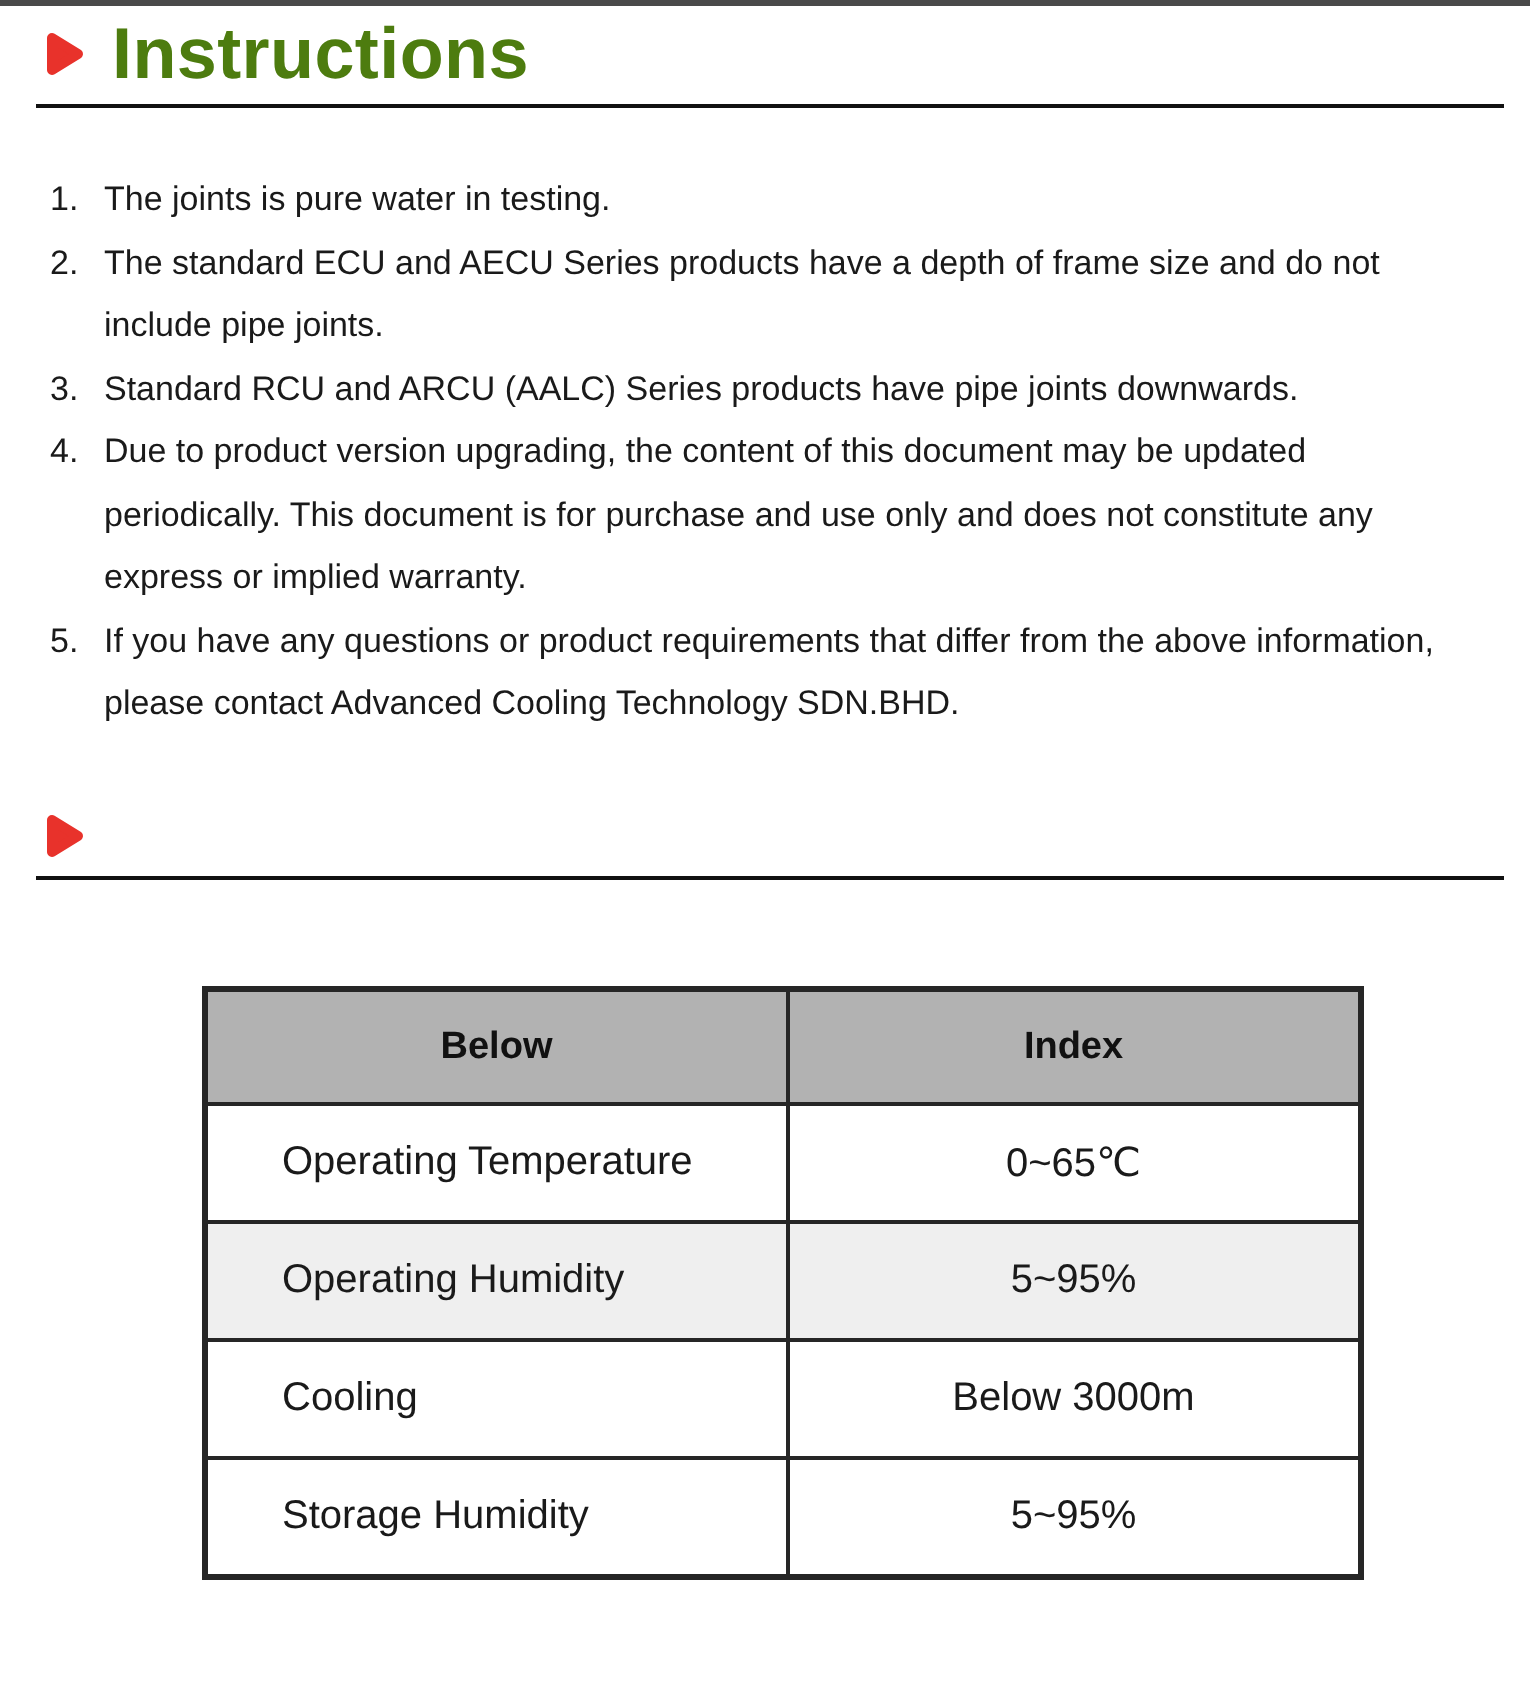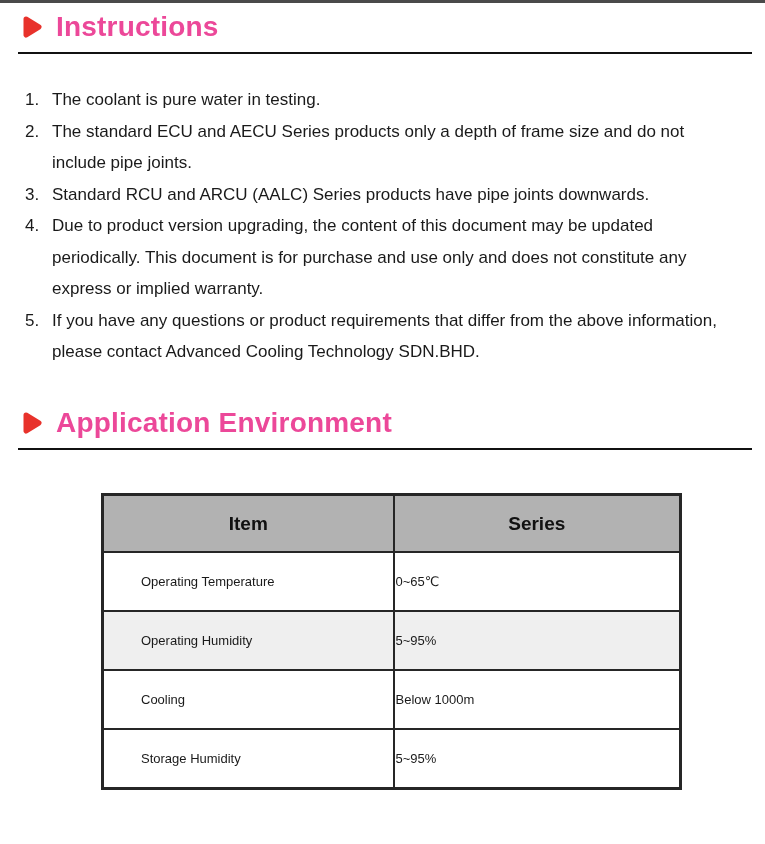--- a/index.html
+++ b/index.html
@@ -19,22 +19,22 @@
   }
 
   .heading-block {
     position: absolute; left: 18px; width: 734px;
     display: flex; align-items: center; gap: 13px;
     padding-bottom: 8px;
     border-bottom: 2.5px solid #111111;
   }
   .heading-block .tri { flex: none; margin-left: 3px; display: block; }
   .heading-title {
-    font-size: 28px; font-weight: 700; line-height: 34px;
-    letter-spacing: 0.2px; color: #ec4899;
+    font-size: 36px; font-weight: 700; line-height: 34px;
+    letter-spacing: 0.2px; color: #4d7c0f;
   }
   #heading-instructions { top: 10px; }
   #heading-application { top: 406px; }
 
   .list {
     position: absolute; top: 84px; left: 25px; width: 715px;
     font-size: 17px; line-height: 31.5px;
   }
   .list-item { display: flex; align-items: flex-start; }
   .list-num { flex: none; width: 27px; }
@@ -51,87 +51,86 @@
     border: 2px solid #262626;
     vertical-align: middle;
   }
   .env-table th {
     height: 53px;
     background: #b2b2b2;
     font-size: 19px; font-weight: 700;
     text-align: center;
     color: #111111;
   }
-  .env-table td { height: 55px; font-size: 13px; background: #ffffff; }
+  .env-table td { height: 55px; font-size: 20px; background: #ffffff; }
   .env-table td.item-cell { text-align: left; padding-left: 37px; }
-  .env-table td.index-cell { }
+  .env-table td.index-cell { text-align: center; }
   .env-table tr.alt td { background: #efefef; }
 </style>
 </head>
 <body>
 
 <div class="top-rule"></div>
 
 <div class="heading-block" id="heading-instructions">
   <svg class="tri" width="22" height="24" viewBox="0 0 22 24">
     <path d="M5 4 L18 12 L5 20 Z" fill="#e8322b" stroke="#e8322b" stroke-width="5" stroke-linejoin="round" stroke-linecap="round"></path>
   </svg>
   <div class="heading-title">Instructions</div>
 </div>
 
 <div class="list">
   <div class="list-item">
     <span class="list-num">1.</span>
-    <span class="list-text">The coolant is pure water in testing.</span>
+    <span class="list-text">The joints is pure water in testing.</span>
   </div>
   <div class="list-item">
     <span class="list-num">2.</span>
-    <span class="list-text">The standard ECU and AECU Series products only a depth of frame size and do not include pipe joints.</span>
+    <span class="list-text">The standard ECU and AECU Series products have a depth of frame size and do not include pipe joints.</span>
   </div>
   <div class="list-item">
     <span class="list-num">3.</span>
     <span class="list-text">Standard RCU and ARCU (AALC) Series products have pipe joints downwards.</span>
   </div>
   <div class="list-item">
     <span class="list-num">4.</span>
     <span class="list-text">Due to product version upgrading, the content of this document may be updated periodically. This document is for purchase and use only and does not constitute any express or implied warranty.</span>
   </div>
   <div class="list-item">
     <span class="list-num">5.</span>
     <span class="list-text">If you have any questions or product requirements that differ from the above information, please contact Advanced Cooling Technology SDN.BHD.</span>
   </div>
 </div>
 
 <div class="heading-block" id="heading-application">
   <svg class="tri" width="22" height="24" viewBox="0 0 22 24">
     <path d="M5 4 L18 12 L5 20 Z" fill="#e8322b" stroke="#e8322b" stroke-width="5" stroke-linejoin="round" stroke-linecap="round"></path>
   </svg>
-  <div class="heading-title">Application Environment</div>
 </div>
 
 <table class="env-table">
   <colgroup>
       <col style="width:291px">
       <col style="width:287px">
     </colgroup>
   <tbody>
     <tr>
-      <th>Item</th>
-      <th>Series</th>
+      <th>Below</th>
+      <th>Index</th>
     </tr>
     <tr>
       <td class="item-cell">Operating Temperature</td>
       <td class="index-cell">0~65℃</td>
     </tr>
     <tr class="alt">
       <td class="item-cell">Operating Humidity</td>
       <td class="index-cell">5~95%</td>
     </tr>
     <tr>
       <td class="item-cell">Cooling</td>
-      <td class="index-cell">Below 1000m</td>
+      <td class="index-cell">Below 3000m</td>
     </tr>
     <tr>
       <td class="item-cell">Storage Humidity</td>
       <td class="index-cell">5~95%</td>
     </tr>
   </tbody>
 </table>
 
 </body></html>

